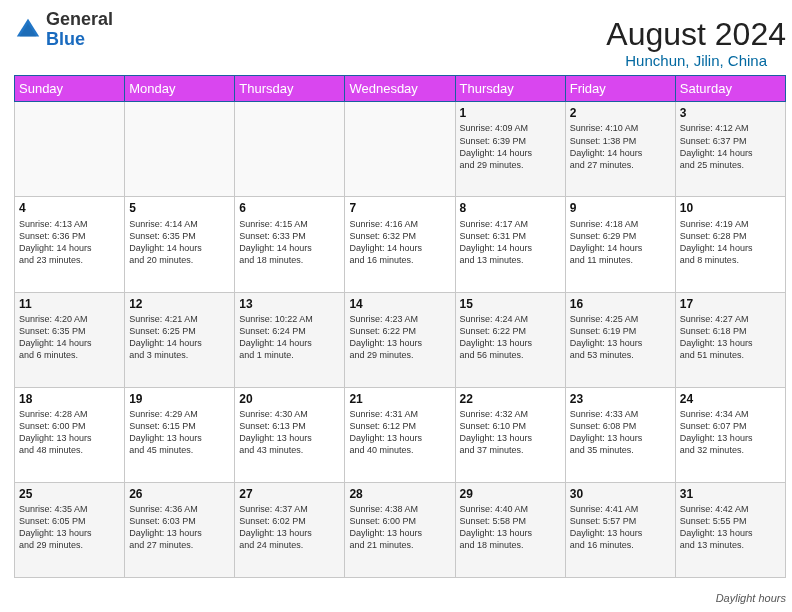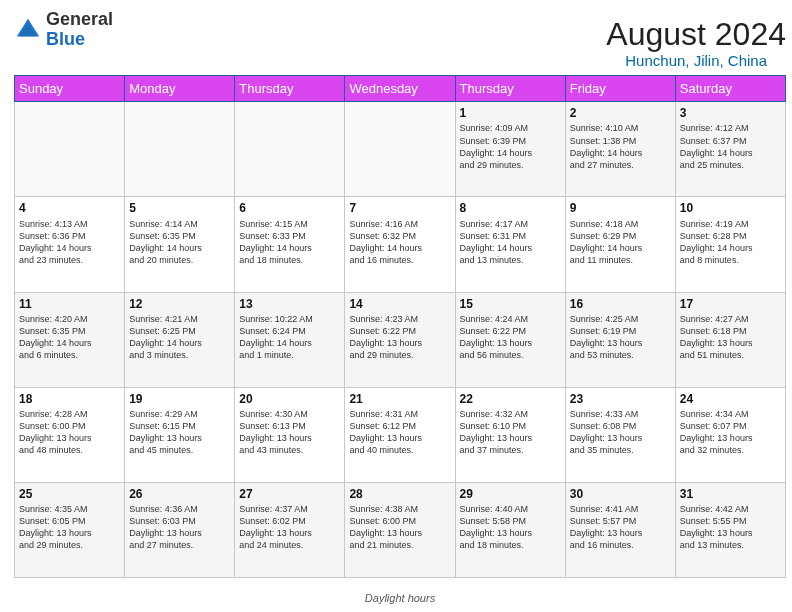--- a/index.html
+++ b/index.html
@@ -97,21 +97,21 @@
       color: #333;
       font-size: 9px;
     }
     .empty-cell {
       background: #f9f9f9 !important;
     }
     .footer-note {
       font-size: 11px;
       color: #555;
       margin-top: 14px;
-      text-align: center;
+      text-align: right;
     }
     .footer-note span {
       font-style: italic;
     }
   </style>
 </head>
 <body>
 
 <div class="page">
   <div class="top-area">

